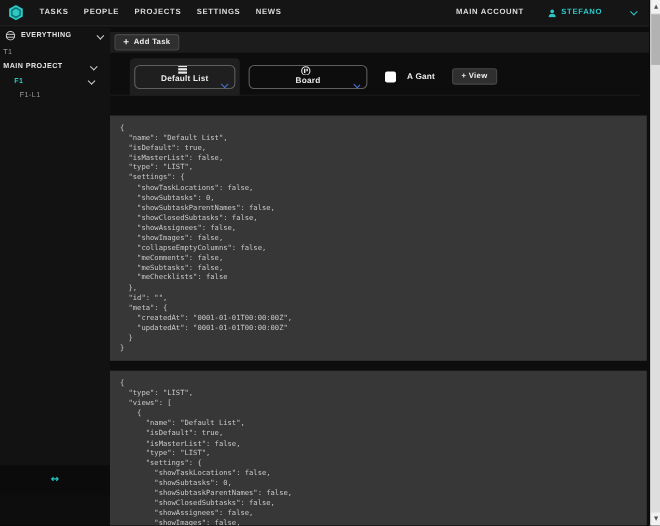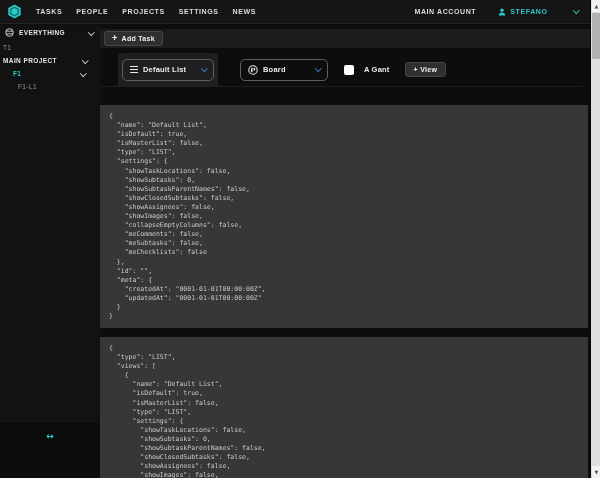--- a/index.html
+++ b/index.html
@@ -64,25 +64,25 @@
     font-family:"Liberation Sans", sans-serif;
   }
   .addtask-btn{ height:15px; padding:0 7px; }
   .plus{ font-size:9px; font-weight:700; margin-right:4px; line-height:1; }
   .toolbar{ position:absolute; top:29px; left:0; width:482px; height:34px;
     display:flex; align-items:center; border-bottom:1px solid #1c1c1c; }
   .tab{ margin-left:18px; width:100px; height:34px; background:#1f1f1f;
     border-radius:4px 4px 0 0; display:flex; align-items:center; justify-content:center; }
   .dropdown{
     display:flex; align-items:center; height:22px; background:transparent;
-    border:1px solid #5f5f5f; border-radius:5px; padding:0 7px; cursor:pointer;
+    border:1px solid #5f5f5f; border-radius:5px; padding:0 7px; cursor:pointer;flex-direction:column;
   }
   .dropdown .dd-label{ font-size:7.5px; font-weight:600; color:#ececec; letter-spacing:.2px; }
   .dd-default{ width:92px; }
-  .dd-board{ width:88px; margin-left:22px; }
+  .dd-board{ width:108px; margin-left:8px; }
   .dropdown .chev{ margin-left:auto; margin-top:-2px; }
   .hamburger{ display:inline-flex; flex-direction:column; gap:1.6px; margin-right:5px; }
   .hamburger i{ display:block; width:8px; height:1.4px; background:#ececec; }
   .board-ico{ margin-right:5px; display:block; }
   .checkbox{ width:10px; height:10px; background:#ffffff; border-radius:2px;
     margin-left:16px; cursor:pointer; }
   .cb-label{ font-size:7.5px; font-weight:600; color:#ececec; margin-left:10px; letter-spacing:.2px; }
   .view-btn{ margin-left:15px; padding:3px 8px; }
   
   .codeblock{

